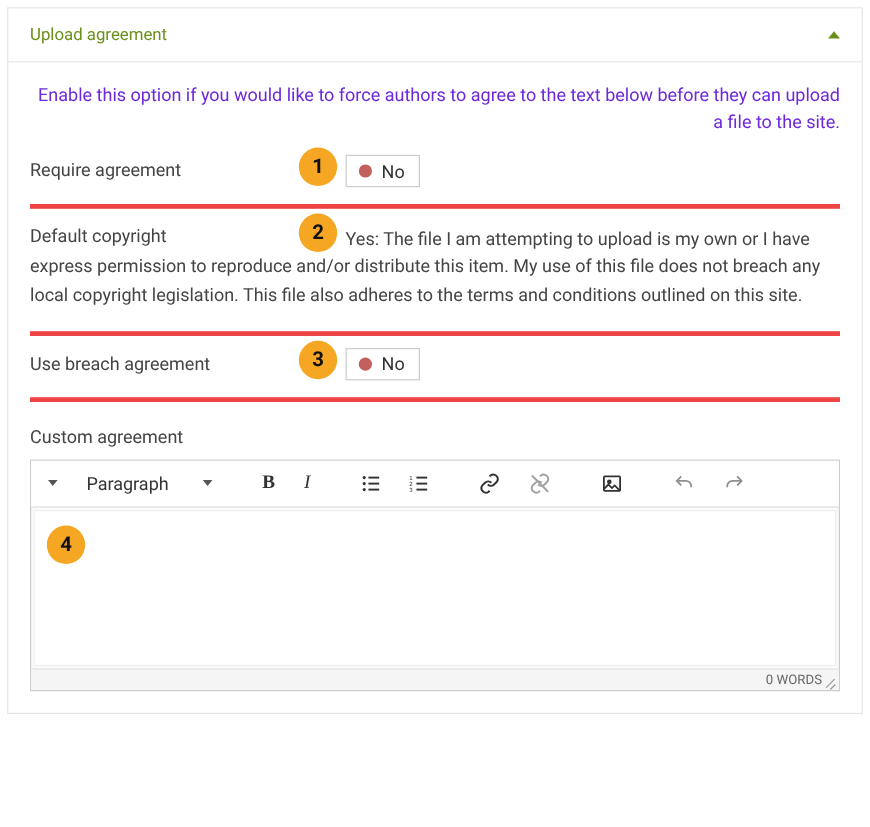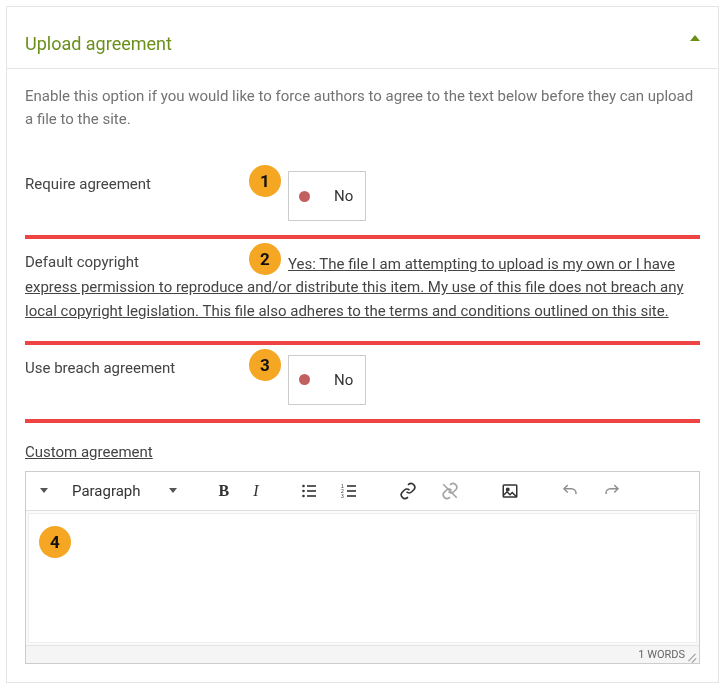--- a/index.html
+++ b/index.html
@@ -17,39 +17,39 @@
     }
     .panel-header {
       display: flex;
       align-items: center;
       justify-content: space-between;
       padding: 14px 18px;
       border-bottom: 1px solid #e5e5e5;
       cursor: pointer;
     }
     .panel-title {
-      font-size: 18px;
+      font-size: 14px;
       color: #6a8f1a;
       font-weight: 400;
-      margin-top: 12px;
     }
     .chevron-up {
       width: 0;
       height: 0;
       border-left: 5px solid transparent;
       border-right: 5px solid transparent;
       border-bottom: 6px solid #6a8f1a;
     }
     .panel-body {
       padding: 16px 18px 18px;
     }
     .desc {
-      color: #737373;
+      color: #6d28d9;
       line-height: 1.5;
-      margin-bottom: 31px;
+      margin-bottom: 6px;
+      text-align: right;
     }
     .setting-row {
       position: relative;
       min-height: 46px;
       border-bottom: 4px solid #ef4444;
       padding: 10px 0 14px;
     }
     .setting-row:last-of-type { border-bottom: none; }
     .setting-label {
       position: absolute;
@@ -58,23 +58,23 @@
       color: #444;
     }
     .setting-content {
       margin-left: 263px;
     }
     .toggle {
       display: inline-flex;
       align-items: center;
       border: 1px solid #ccc;
       background: #fff;
-      height: 50px;
+      height: 27px;
       padding: 0 12px 0 10px;
-      gap: 24px;
+      gap: 8px;
       cursor: pointer;
     }
     .dot {
       width: 11px;
       height: 11px;
       border-radius: 50%;
       background: #c26060;
       display: inline-block;
     }
     .toggle-text { color: #333; }
@@ -92,21 +92,20 @@
       font-weight: 700;
       font-size: 17px;
       display: flex;
       align-items: center;
       justify-content: center;
       z-index: 5;
     }
     .section-label {
       color: #444;
       margin: 20px 0 10px;
-      text-decoration: underline;
     }
     .editor {
       border: 1px solid #ccc;
       background: #fafafa;
     }
     .toolbar {
       display: flex;
       align-items: center;
       gap: 12px;
       padding: 6px 8px;
@@ -192,21 +191,21 @@
         <div class="toggle">
           <span class="dot"></span>
           <span class="toggle-text">No</span>
         </div>
       </div>
     </div>
 
     <div class="setting-row" style="padding:14px 0 18px;">
       <div class="setting-label" style="top:14px;">Default copyright</div>
       <div class="number-badge" style="left:224px; top:4px;">2</div>
-      <div class="agreement-text" style="margin-left:263px; text-indent:0;text-decoration:underline;">
+      <div class="agreement-text" style="margin-left:263px; text-indent:0;">
         <span style="display:block; margin-left:-263px;">
           <span style="display:inline-block; width:263px;"></span><span>Yes: The file I am attempting to upload is my own or I have express permission to reproduce and/or distribute this item. My use of this file does not breach any local copyright legislation. This file also adheres to the terms and conditions outlined on this site.</span>
         </span>
       </div>
     </div>
 
     <div class="setting-row">
       <div class="setting-label">Use breach agreement</div>
       <div class="number-badge" style="left:224px; top:4px;">3</div>
       <div class="setting-content">
@@ -288,18 +287,18 @@
           <svg width="18" height="18" viewBox="0 0 24 24" fill="none" stroke="#333" stroke-width="2">
               <path d="M15 14l5-5-5-5"></path>
               <path d="M20 9H10a6 6 0 0 0-6 6v1"></path>
             </svg>
         </button>
       </div>
       <div class="editor-body">
         <div class="number-badge" style="left:10px; top:12px;">4</div>
       </div>
       <div class="editor-footer">
-        <span>1 WORDS</span>
+        <span>0 WORDS</span>
         <span class="resize-handle"></span>
       </div>
     </div>
   </div>
 </div>
 
 </body></html>

